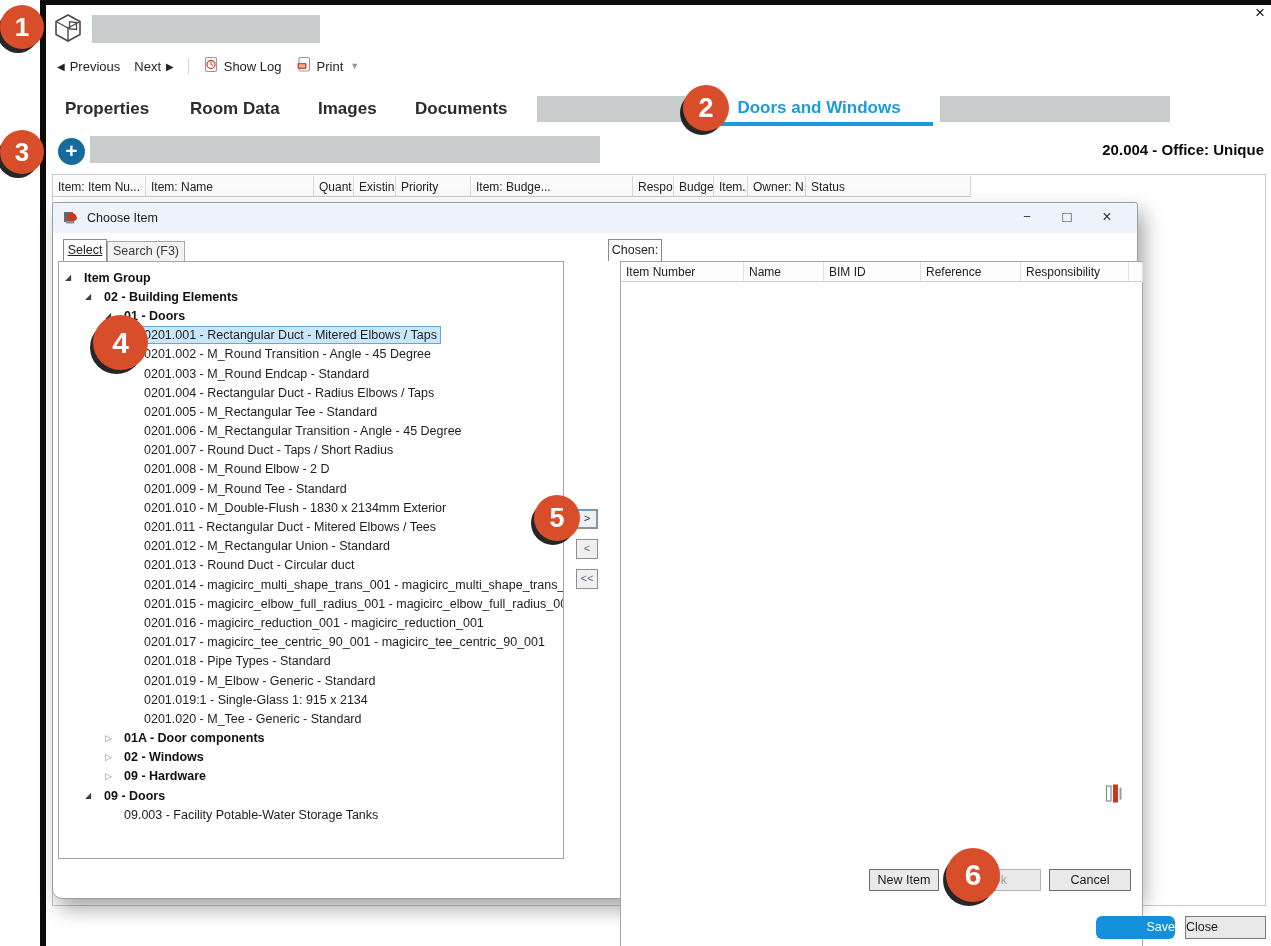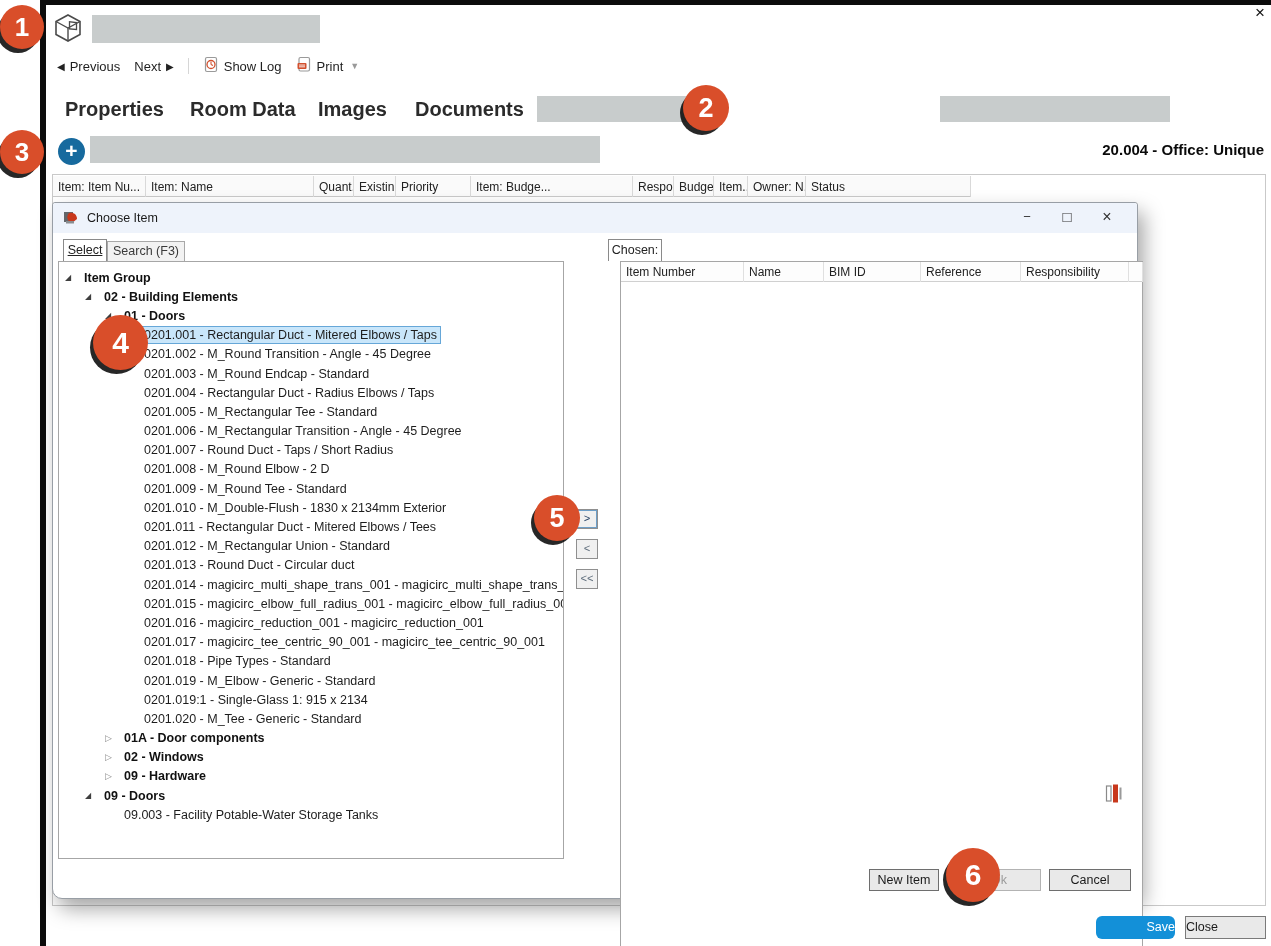--- a/index.html
+++ b/index.html
@@ -21,21 +21,21 @@
   .app-icon { left:52px; top:12px; }
 
   
   .toolbar { left:57px; top:55px; height:22px; display:flex; align-items:center; gap:14px; font-size:13px; color:#1f1f1f; }
   .tb-item { display:flex; align-items:center; gap:5px; cursor:pointer; white-space:nowrap; }
   .tb-arrow { font-size:10px; color:#222; }
   .tb-sep { width:1px; height:16px; background:#d6d6d6; }
   .tb-caret { font-size:9px; color:#9a9a9a; margin-left:2px; }
 
   
-  .main-tab { top:96px; height:26px; line-height:26px; font-size:20px; font-weight:600; color:#2b2b2b; cursor:pointer; white-space:nowrap; }
+  .main-tab { top:96px; height:26px; line-height:26px; font-size:17px; font-weight:600; color:#2b2b2b; cursor:pointer; white-space:nowrap; }
   .tab-active-doors { left:705px; top:94px; width:228px; height:32px; line-height:28px; text-align:center; color:#1b9bd9; border-bottom:4px solid #1b9bd9; font-size:17px; font-weight:600; cursor:pointer; }
 
   
   .plus-btn { left:58px; top:138px; width:27px; height:27px; border-radius:50%; background:#176a9e; color:#fff; font-size:21px; font-weight:bold; text-align:center; line-height:25px; cursor:pointer; }
   .room-title { right:7px; top:137px; height:26px; line-height:26px; font-size:15px; font-weight:bold; color:#0a0a0a; text-align:right; }
 
   
   .table-shell { left:52px; top:174px; width:1214px; height:732px; background:#fff; border:1px solid #c9c9c9; }
   .items-header { left:53px; top:176px; height:21px; display:flex; background:#fafafa; border-bottom:1px solid #c9c9c9; }
   .col-cell { height:21px; line-height:20px; font-size:12px; color:#222; padding-left:5px; border-right:1px solid #d9d9d9; overflow:hidden; white-space:nowrap; display:flex; align-items:center; gap:6px; }
@@ -132,20 +132,21 @@
       <span>Print</span>
       <span class="tb-caret">▼</span>
     </div>
   </div>
 
   <div class="abs main-tab" style="left:65px;">Properties</div>
   <div class="abs main-tab" style="left:190px;">Room Data</div>
   <div class="abs main-tab" style="left:318px;">Images</div>
   <div class="abs main-tab" style="left:415px;">Documents</div>
   <div class="abs redact" style="left:537px;top:96px;width:153px;height:26px;"></div>
+  <div class="abs tab-active-doors">Doors and Windows</div>
   <div class="abs redact" style="left:940px;top:96px;width:230px;height:26px;"></div>
 
   <div class="abs plus-btn">+</div>
   <div class="abs redact" style="left:90px;top:136px;width:510px;height:27px;"></div>
   <div class="abs room-title">20.004 - Office: Unique</div>
 
   <div class="abs table-shell"></div>
   <div class="abs items-header">
       <div class="col-cell" style="width: 93px; flex: 0 0 93px;">
         <span>Item: Item Nu...</span>

